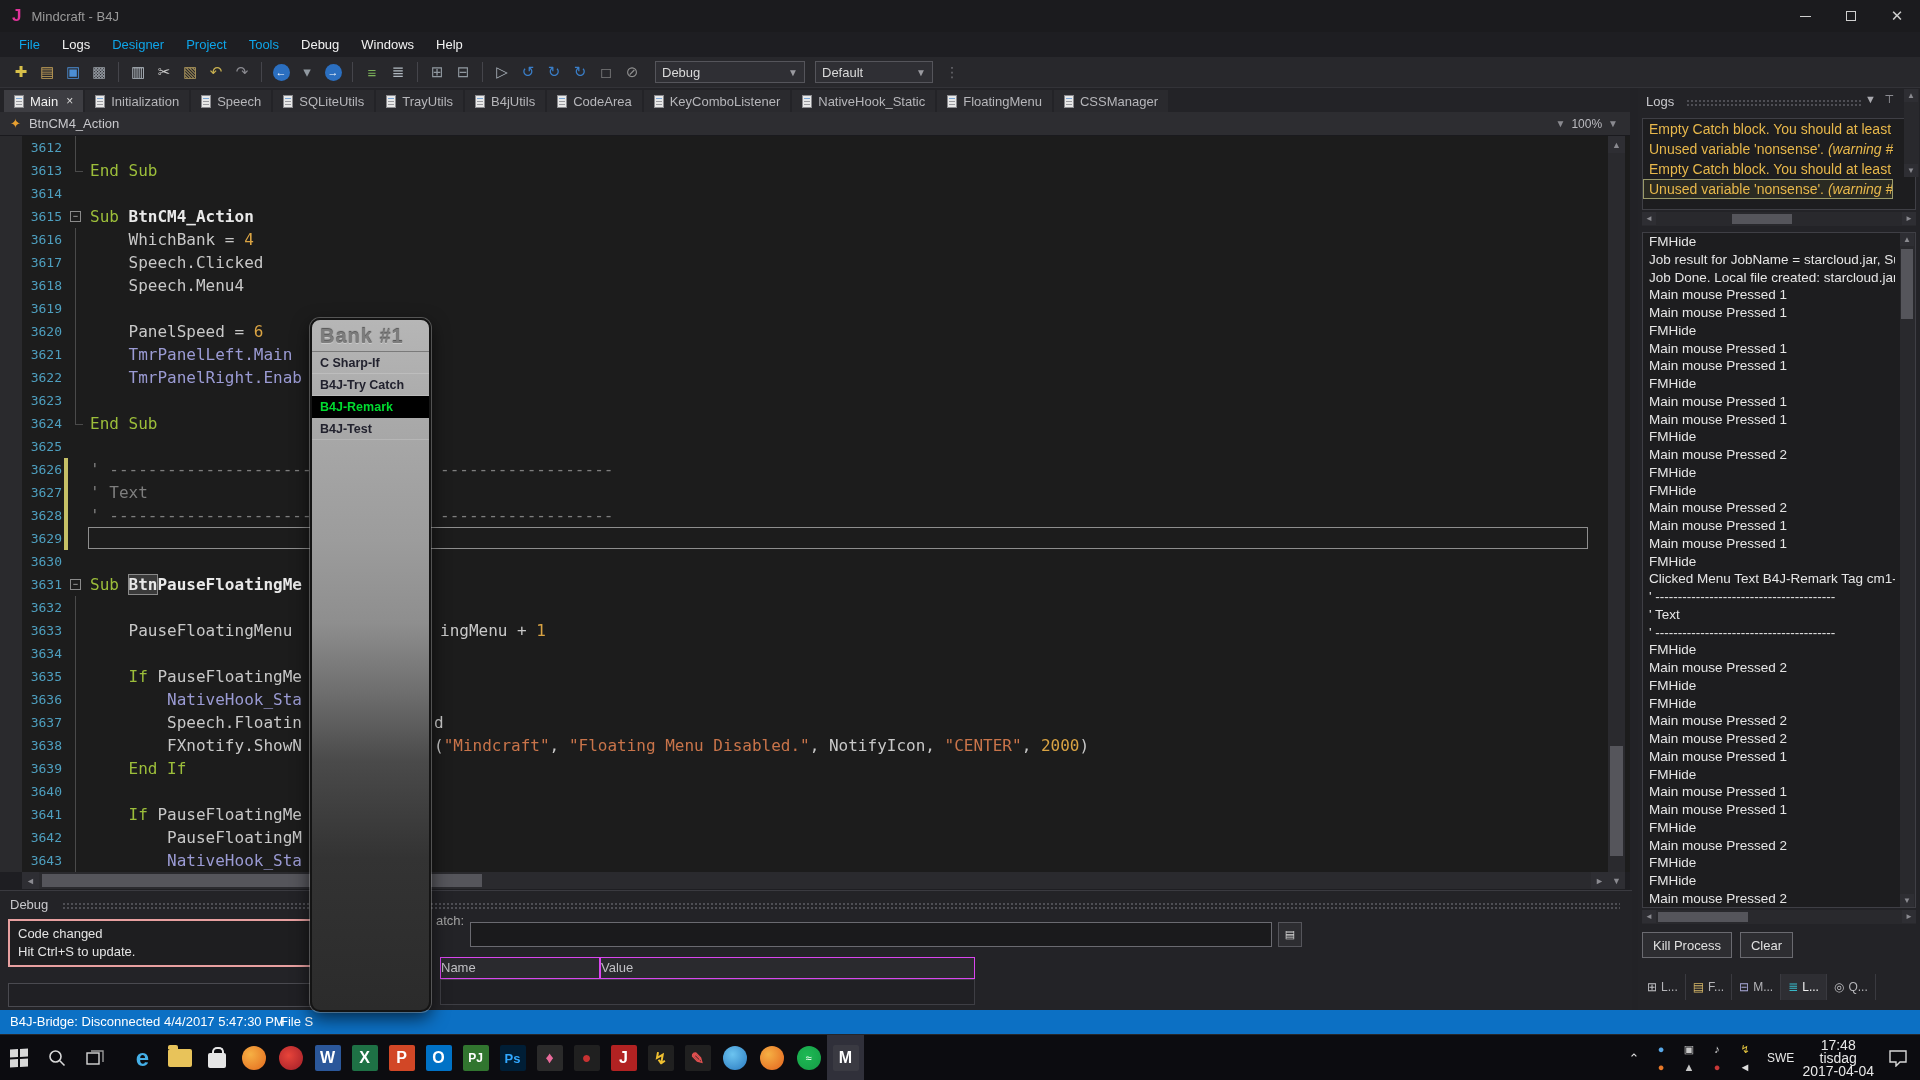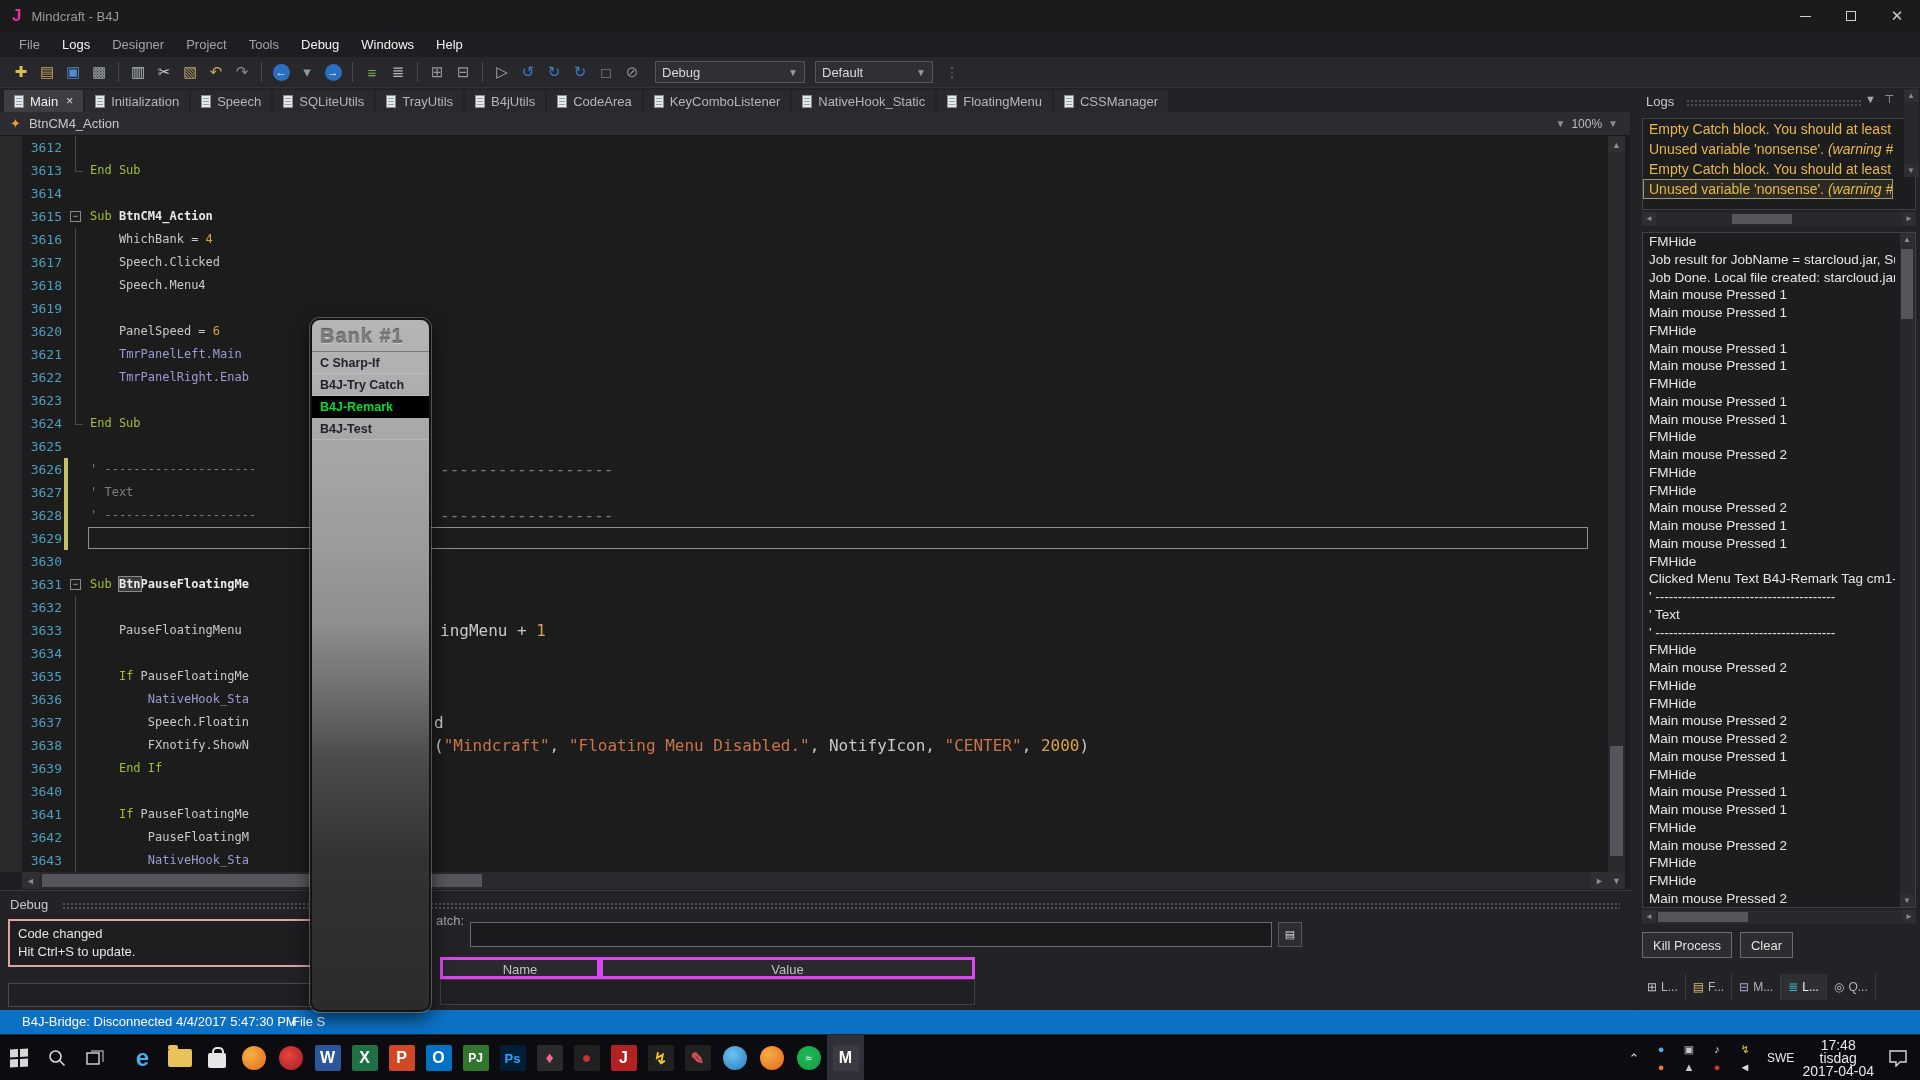--- a/index.html
+++ b/index.html
@@ -11,21 +11,21 @@
   #titlebar { position:absolute; left:0; top:0; width:1920px; height:32px; background:#1B1B1E; display:flex; align-items:center; }
   #app-logo { color:#E0339A; font-weight:bold; font-size:17px; margin:0 10px 0 12px; }
   #win-title { color:#9A9A9A; font-size:13px; }
   #win-controls { position:absolute; right:0; top:0; height:32px; display:flex; }
   .winbtn { width:46px; height:32px; display:flex; align-items:center; justify-content:center; color:#CFCFCF; font-size:15px; }
   .minbar { width:11px; height:1px; background:#CFCFCF; display:inline-block; }
   .maxbox { width:10px; height:10px; border:1px solid #CFCFCF; display:inline-block; }
 
   
   #menubar { position:absolute; left:0; top:32px; width:1920px; height:25px; background:#1E1E22; display:flex; align-items:center; padding-left:8px; }
-  .menu-item { color:#a3a3a3; font-size:13px; padding:3px 11px; }
+  .menu-item { color:#0ea5e9; font-size:13px; padding:3px 11px; }
   .menu-item.bright { color:#F2F2F2; }
 
   
   #toolbar { position:absolute; left:0; top:57px; width:1920px; height:31px; background:#28282C; border-bottom:1px solid #333338; display:flex; align-items:center; padding-left:8px; }
   .tb-icon { width:24px; height:22px; display:flex; align-items:center; justify-content:center; font-size:15px; margin:0 1px; border-radius:2px; }
   .tb-icon.round span { width:17px; height:17px; border-radius:50%; display:flex; align-items:center; justify-content:center; font-size:11px; }
   .tb-sep { width:1px; height:20px; background:#45454B; margin:0 6px; }
   .tb-combo { display:flex; align-items:center; justify-content:space-between; width:150px; height:22px; background:#2F2F34; border:1px solid #55555B; color:#DADADA; font-size:13px; padding:0 6px; margin-left:10px; }
   .tb-combo .arr { color:#9A9AA0; font-size:10px; }
   .tb-more { color:#6E6E74; margin-left:12px; font-size:14px; letter-spacing:1px; }
@@ -48,21 +48,21 @@
 
   
   #editor { position:absolute; left:0; top:136px; width:1632px; height:736px; background:#1C1C1C; overflow:hidden; }
   #left-strip { position:absolute; left:0; top:0; width:22px; height:736px; background:#2A2A2D; }
   .eline { position:relative; height:23px; white-space:pre; }
   .lnum { position:absolute; left:18px; width:44px; text-align:right; color:#4E9FBF; font-family:"DejaVu Sans Mono", monospace; font-size:13px; line-height:23px; }
   .chgbar { position:absolute; left:64px; top:0; width:4px; height:23px; background:#C6C066; }
   .foldbox { position:absolute; left:70px; top:6px; width:11px; height:11px; border:1px solid #8A8A8A; color:#C8C8C8; font-size:9px; line-height:9px; text-align:center; background:#1C1C1C; z-index:2; }
   .foldline { position:absolute; left:75px; top:0; width:1px; height:23px; background:#4A4A4A; }
   .foldcorner { position:absolute; left:75px; top:0; width:8px; height:13px; border-left:1px solid #4A4A4A; border-bottom:1px solid #4A4A4A; }
-  .codetext { position:absolute; left:90px; top:0; font-family:"DejaVu Sans Mono", monospace; font-size:12px; line-height:23px; }
+  .codetext { position:absolute; left:90px; top:0; font-family:"DejaVu Sans Mono", monospace; font-size:16px; line-height:23px; }
   .postseg { position:absolute; top:0; font-family:"DejaVu Sans Mono", monospace; font-size:16px; line-height:23px; white-space:pre; }
   .curline { position:absolute; left:88px; top:0; width:1500px; height:22px; border:1px solid #8E8E8E; }
   .c-kw{color:#9CBE3A;} .c-id{color:#C8C8C8;} .c-glob{color:#9B9BD4;} .c-num{color:#D9A343;}
   .c-str{color:#C9744A;} .c-cm{color:#7E7E7E;} .c-name{color:#E9E9E9;font-weight:bold;}
   .occ { background:#3A3A3A; outline:1px solid #8A8A8A; }
 
   
   .sb { position:absolute; background:#2A2A2E; }
   .sb-btn { position:absolute; width:17px; height:17px; background:#2E2E33; color:#8A8A90; font-size:9px; display:flex; align-items:center; justify-content:center; }
   .sb-thumb { position:absolute; background:#55555B; }
@@ -75,26 +75,26 @@
   .grip { background-image:radial-gradient(circle,#4E4E54 1px, transparent 1.2px); background-size:4px 4px; height:7px; }
   #debug-title { position:absolute; left:10px; top:6px; color:#C8C8CC; font-size:13px; }
   #debug-grip { position:absolute; left:62px; right:12px; top:11px; }
   #notice-box { position:absolute; left:8px; top:28px; width:310px; height:48px; border:2px solid #E8A0A0; background:#1E1E20; padding:4px 8px; }
   #notice-box div { color:#E4E4E4; font-size:13px; line-height:18px; }
   #empty-box { position:absolute; left:8px; top:92px; width:422px; height:24px; border:1px solid #4A4A50; background:#202024; }
   #watch-label { position:absolute; left:436px; top:22px; color:#a3a3a3; font-size:13px; }
   #watch-input { position:absolute; left:470px; top:31px; width:802px; height:25px; background:#1A1A1C; border:1px solid #6A6A70; }
   #watch-btn { position:absolute; left:1278px; top:31px; width:24px; height:25px; background:#2D2D31; border:1px solid #55555B; color:#D8D8D8; font-size:11px; text-align:center; line-height:23px; }
   #dbg-table { position:absolute; left:440px; top:66px; width:535px; height:48px; }
-  .dbg-th { position:absolute; top:0; height:22px; background:#2A2A2E; border:3px solid #d946ef; color:#C0C0C4; font-size:13px; text-align:center; line-height:20px; }
+  .dbg-th { position:absolute; top:0; height:22px; background:#2A2A2E; border:1px solid #d946ef; color:#C0C0C4; font-size:13px; line-height:20px; }
   .dbg-row { position:absolute; top:22px; height:26px; border:1px solid #3E3E44; background:#202024; }
 
   
   #statusbar { position:absolute; left:0; top:1010px; width:1920px; height:24px; background:#0C70C4; color:#FFFFFF; font-size:13px; }
-  #statusbar span { position:absolute; top:4px;margin-left:12px; }
+  #statusbar span { position:absolute; top:4px; }
 
   
   #logspanel { position:absolute; left:1638px; top:88px; width:282px; height:922px; background:#232327; }
   #logs-title { position:absolute; left:8px; top:6px; color:#C8C8CC; font-size:13px; }
   #logs-grip { position:absolute; left:48px; right:58px; top:11px; }
   .panel-ico { position:absolute; top:5px; color:#AAAAB0; font-size:11px; }
   #warnbox { position:absolute; left:4px; top:30px; width:274px; height:92px; background:#1D1D1F; border:1px solid #3F3F45; overflow:hidden; }
   .warnrow { height:20px; line-height:20px; color:#E8B84B; font-size:14px; padding-left:6px; white-space:nowrap; width:250px; overflow:hidden; }
   .warnrow em { font-style:italic; }
   .warnrow.sel { background:#2A2A22; outline:1px solid #9A9A6A; outline-offset:-1px; }

